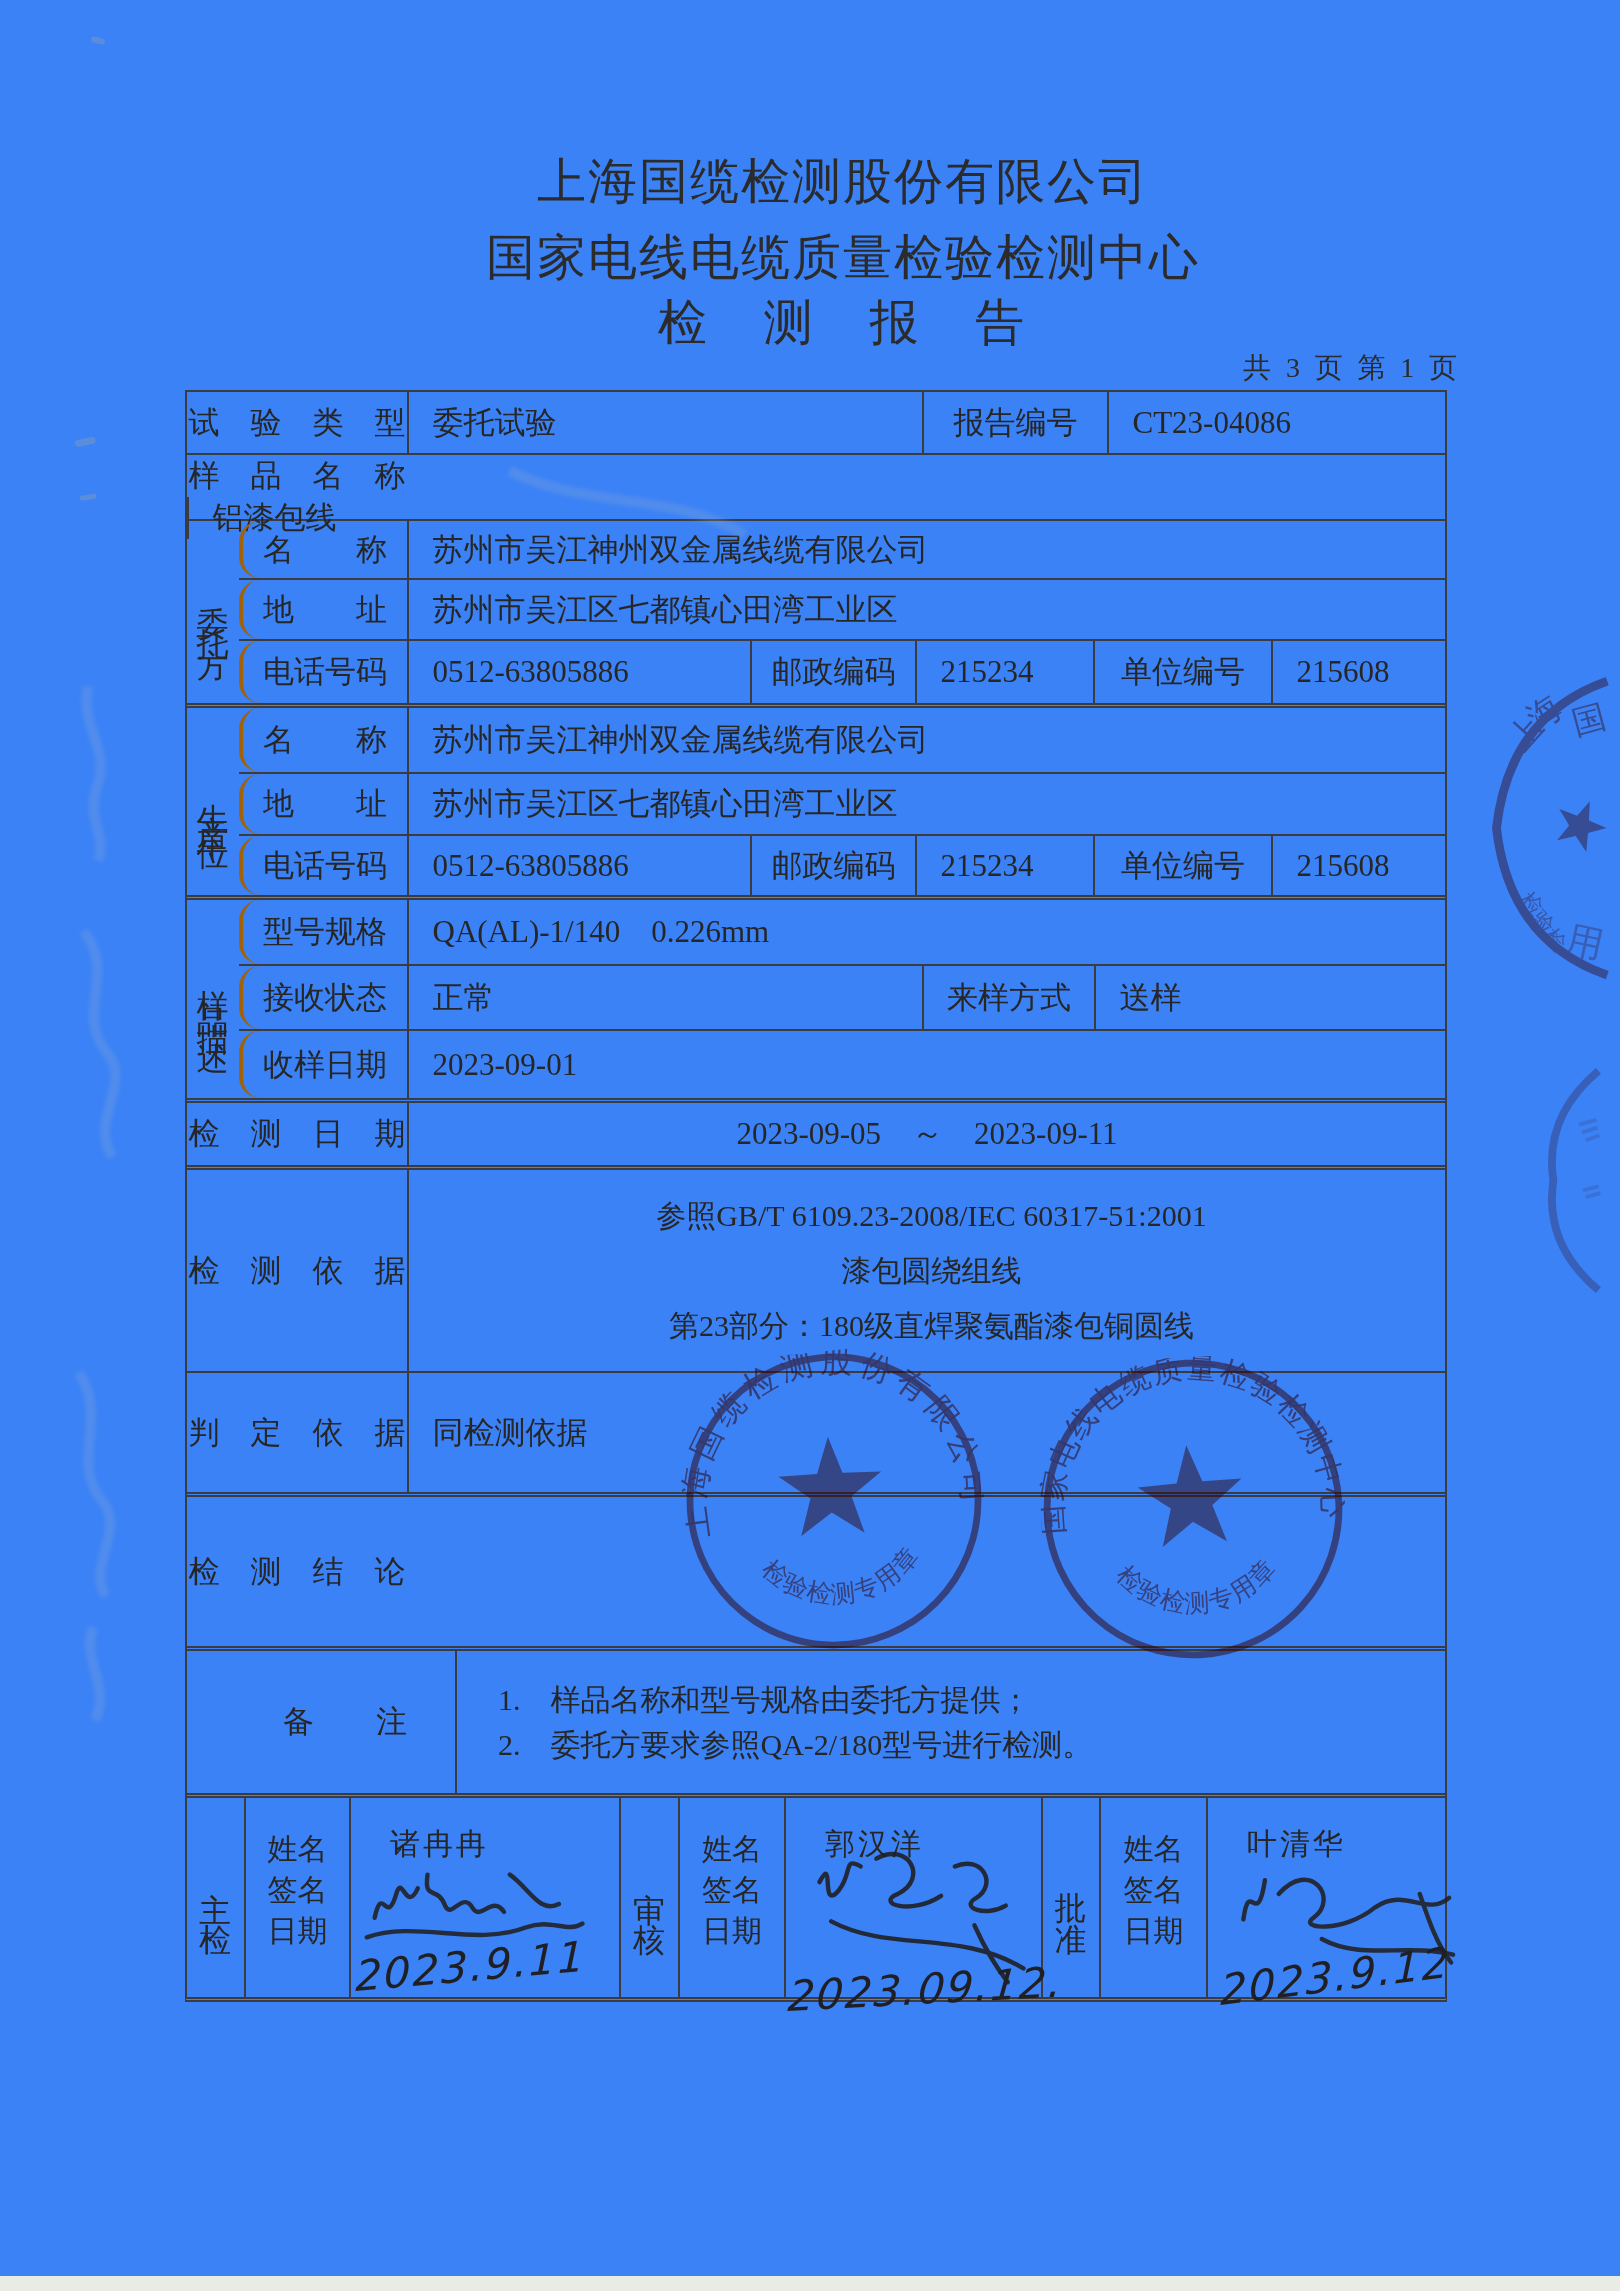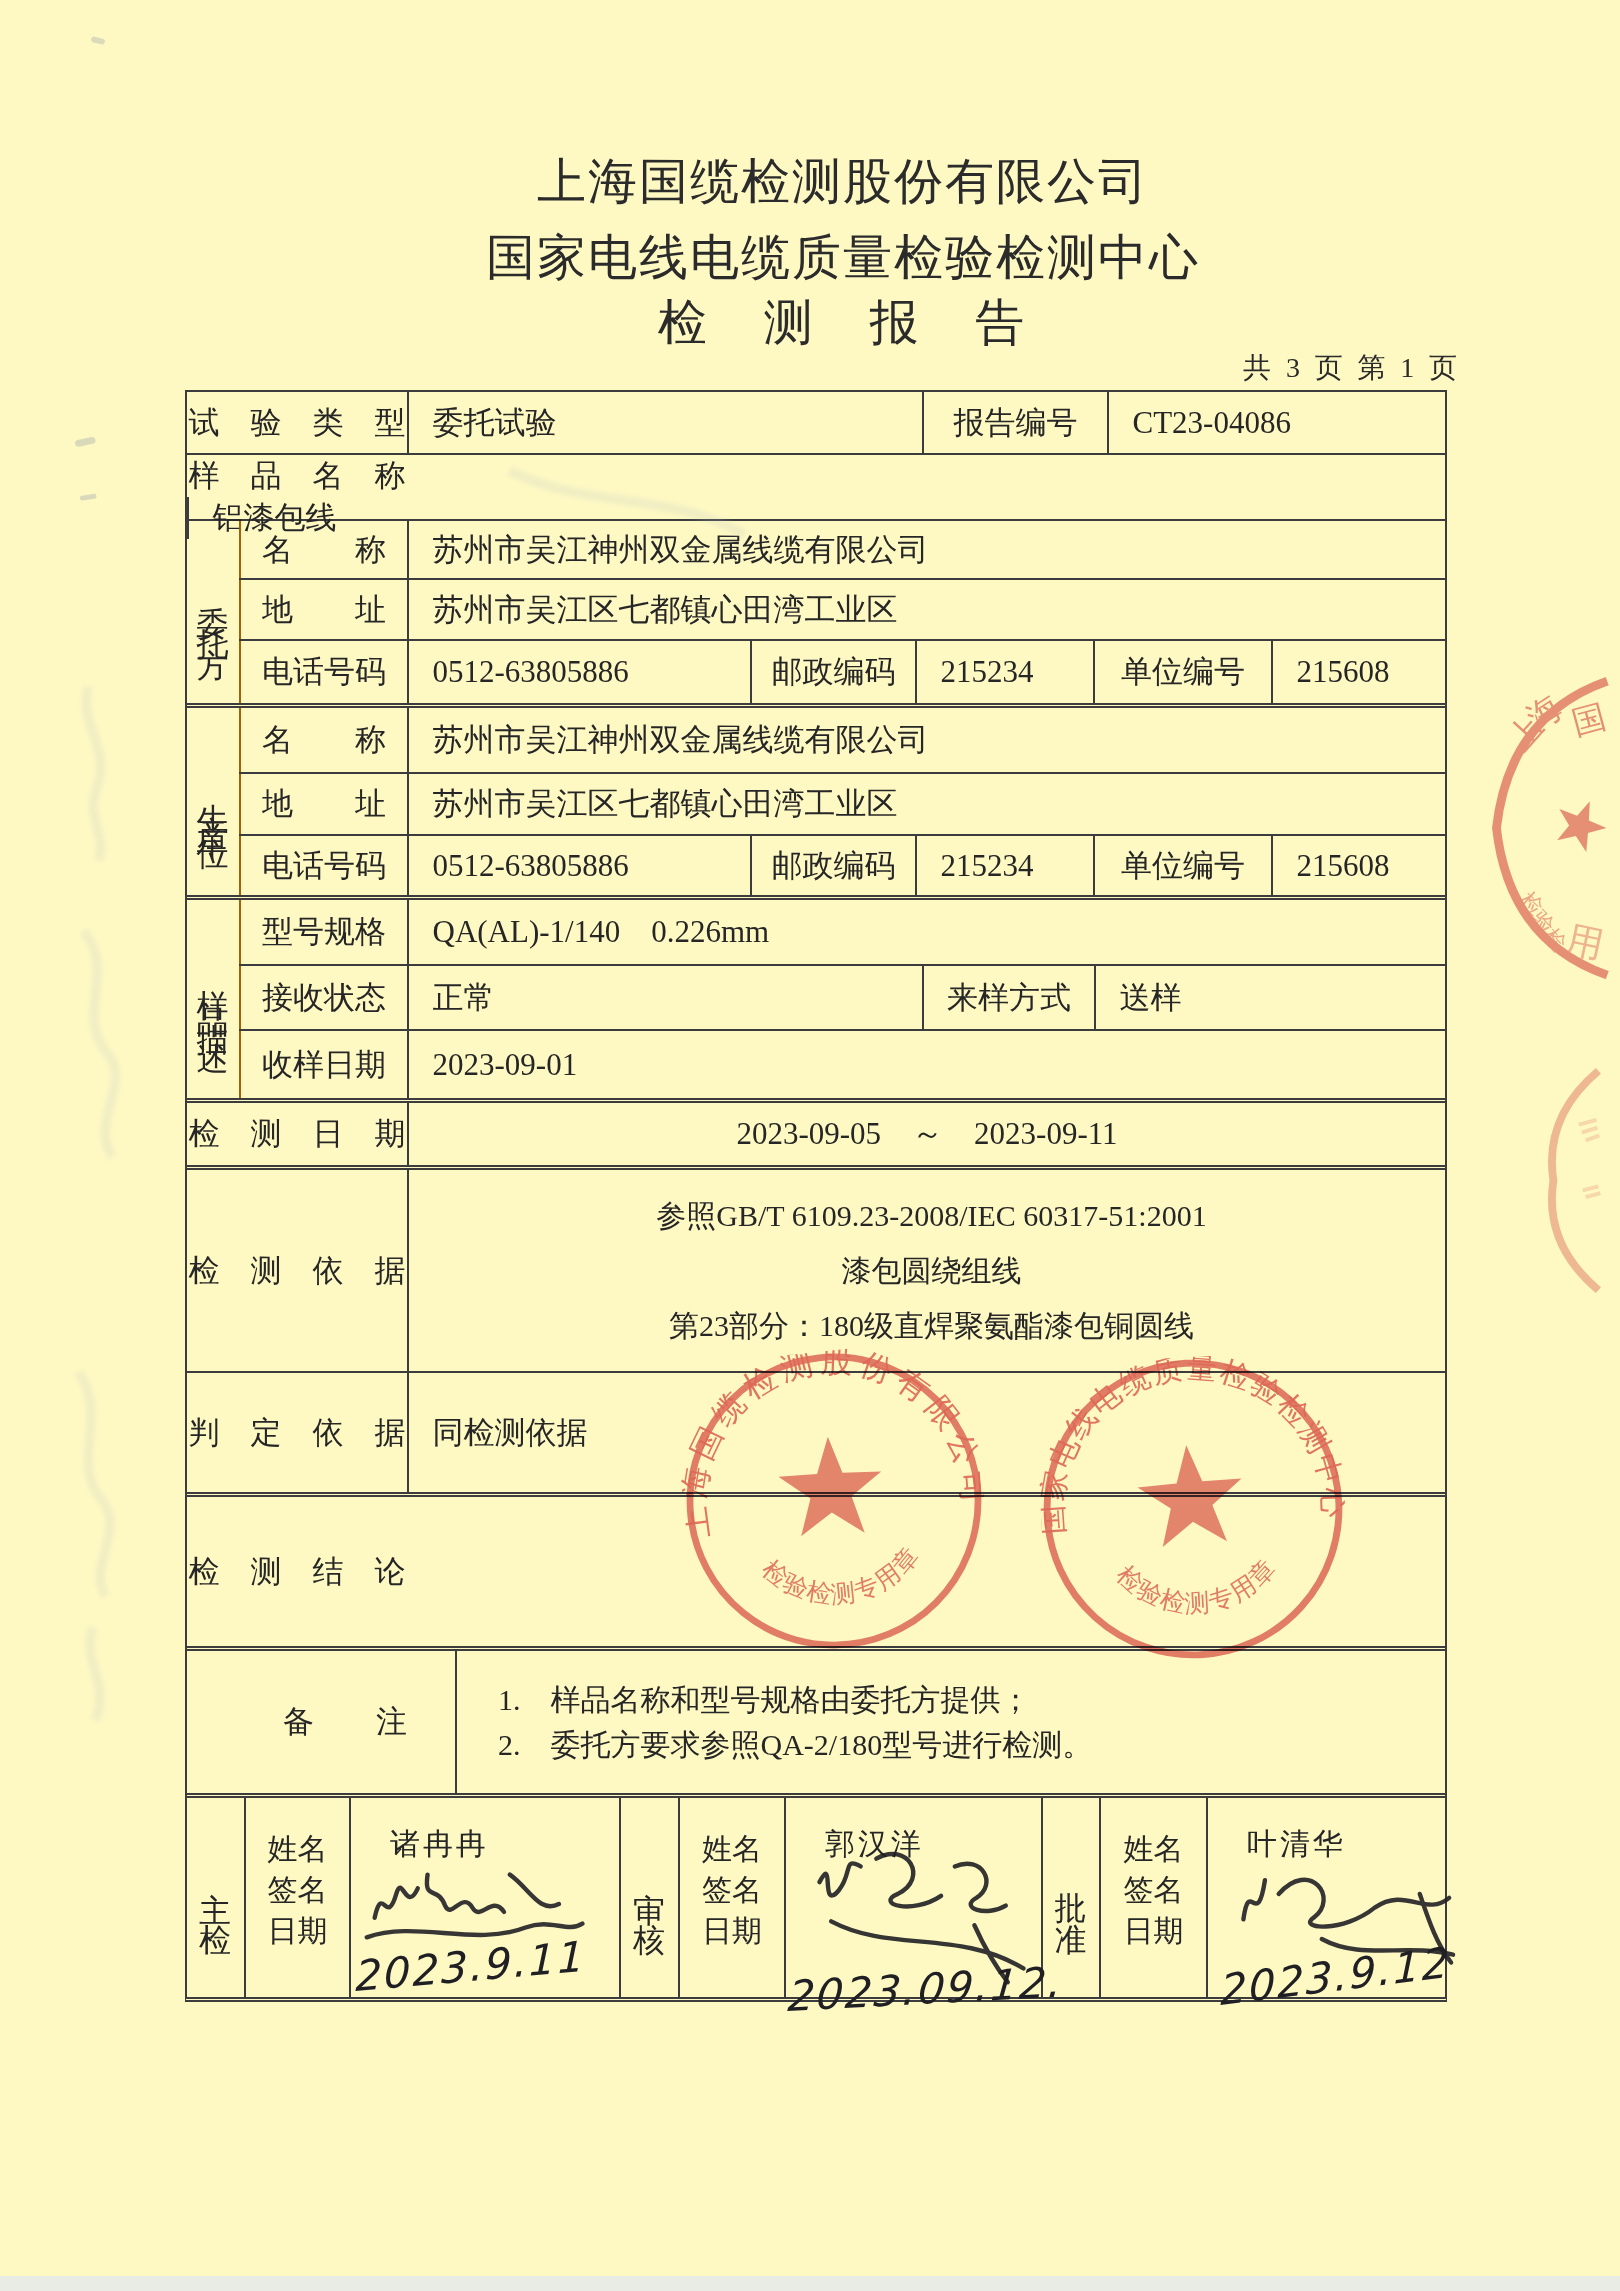--- a/index.html
+++ b/index.html
@@ -1,18 +1,18 @@
 <!DOCTYPE html>
 <html><head>
 <meta charset="utf-8">
 <style>
   html,body{margin:0;padding:0;background:#ffffff;}
   *{box-sizing:border-box;}
   .sheet{
-    position:relative; width:1620px; height:2292px; background:#fef9c3;
+    position:relative; width:1620px; height:2292px; background:#3b82f6;
     font-family:"Liberation Serif","DejaVu Serif",serif; color:#262626;
     overflow:hidden;
   }
   
   .tline{position:absolute; left:843px; transform:translateX(-50%); white-space:nowrap; color:#2b2b2b;}
   .t1{top:149px; font-size:49px; letter-spacing:2px;}
   .t2{top:225px; font-size:49px; letter-spacing:2px;}
   .t3{top:290px; font-size:49px; letter-spacing:3.9px;}
   .pageinfo{position:absolute; top:349px; right:159px; font-size:28px; letter-spacing:3.9px; color:#2b2b2b;}
   
@@ -26,21 +26,21 @@
   .sep{border-top:5.9px double #3c3c3e;}
   .c{display:flex; align-items:center; border-left:2px solid #3c3c3e; font-size:31px; overflow:visible;}
   .c.first{border-left:none;}
   .lab{justify-content:center; text-align:center;}
   .val{padding-left:23.5px;}
   .blk{display:flex;}
   .vcell{width:52px; display:flex; align-items:center; justify-content:center;}
   .vtext{writing-mode:vertical-rl; text-orientation:upright; font-size:32px;}
   .ls21{letter-spacing:20.6px;} .ls12{letter-spacing:11.8px;} .ls18{letter-spacing:17.6px;} .ls32{letter-spacing:31px;}
   .rows{flex:1; display:flex; flex-direction:column;}
-  .rows .c:first-child{border-left:2px solid #a16207;}
+  .rows .c:first-child{border-left:4px solid #a16207;border-radius:21px;}
   .grow{flex:1;}
   .center-lines{flex:1; text-align:center; font-size:30px; line-height:55px;margin-left:9px;}
   .left-lines{flex:1; font-size:30px; line-height:43px; padding-left:21.6px; padding-right:13.7px;}
   .remark-lines{flex:1; font-size:30px; line-height:45px; padding-left:41px;}
   
   .siglabels{display:flex; flex-direction:column; justify-content:space-around; align-items:center; padding:11.8px 0 25.5px 0; font-size:30px;}
   .sigcell{position:relative; overflow:visible; display:block;}
   .pname{position:absolute; top:25.5px; left:39px; font-size:30px; letter-spacing:2.9px; white-space:nowrap;}
   .scribble{position:absolute; left:5.9px; top:51px;}
   .hdate{

